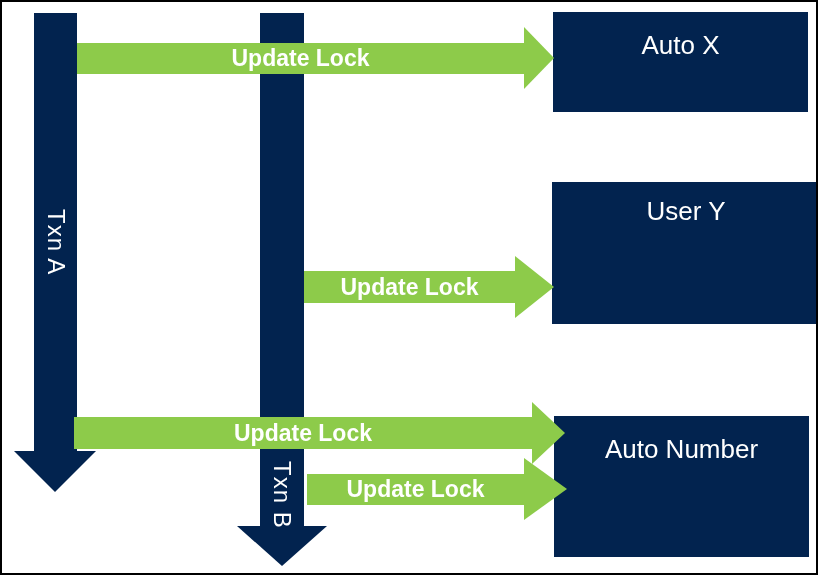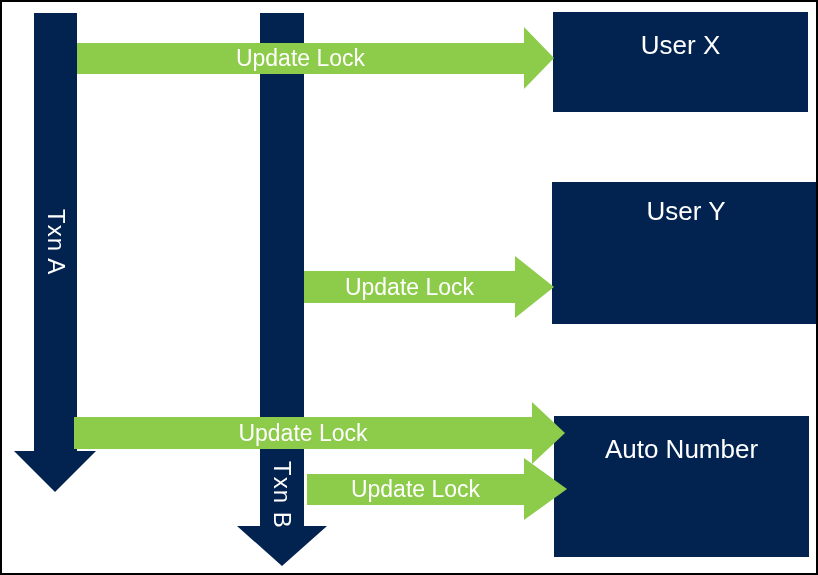--- a/index.html
+++ b/index.html
@@ -76,20 +76,21 @@
   .lock-band {
     position: absolute;
     background: var(--green);
     z-index: 2;
     display: flex;
     align-items: center;
     justify-content: center;
     color: var(--label);
     font-size: 23px;
     white-space: nowrap;
+    font-weight: bold;
   }
   .lock-head {
     position: absolute;
     width: 0; height: 0;
     z-index: 2;
     border-top: 31px solid transparent;
     border-bottom: 31px solid transparent;
   }
   #lock1-band { left: 75px;  top: 41px;  width: 447px; height: 31px; }
   #lock1-head { left: 522px; top: 25px;  border-left: 30px solid var(--green); }
@@ -107,21 +108,21 @@
 
   <div id="txn-a-bar" class="txn-bar"></div>
   <div id="txn-a-head" class="txn-head"></div>
   <div id="txn-a-label" class="txn-label">Txn A</div>
 
   <div id="txn-b-bar" class="txn-bar"></div>
   <div id="txn-b-head" class="txn-head"></div>
   <div id="txn-b-label" class="txn-label">Txn B</div>
 
   <div id="box-user-x" class="resource-box">
-    <span>User X</span>
+    <span>Auto X</span>
   </div>
   <div id="box-user-y" class="resource-box">
     <span>User Y</span>
   </div>
   <div id="box-auto-number" class="resource-box">
     <span>Auto Number</span>
   </div>
 
   <div id="lock1-band" class="lock-band">Update Lock</div>
   <div id="lock1-head" class="lock-head"></div>

